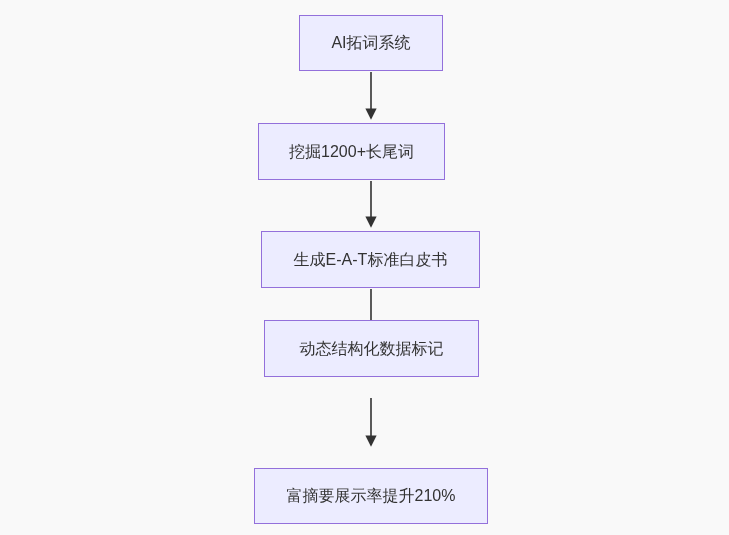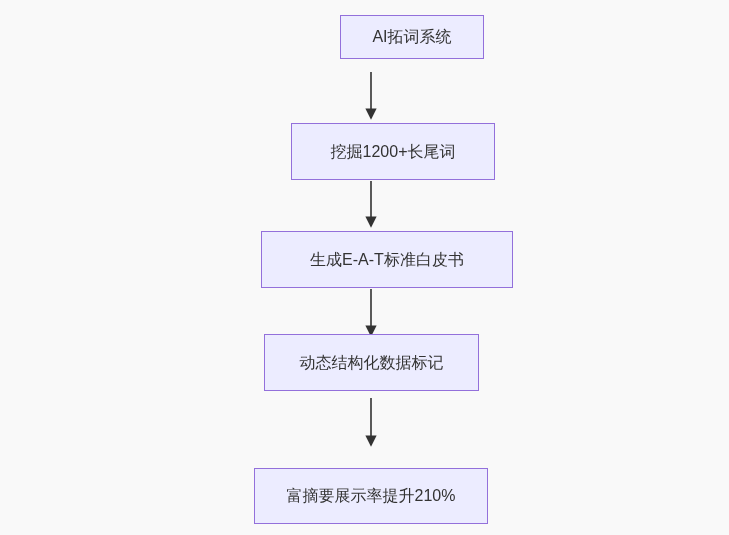--- a/index.html
+++ b/index.html
@@ -29,24 +29,24 @@
     box-sizing:border-box;
     display:flex;align-items:center;justify-content:center;
     background:var(--node-fill);
     border:1px solid var(--node-border);
     color:var(--text);
     font-size:16px;
     line-height:1;
     white-space:nowrap;
     text-align:center;
   }
-  #node-1{left:299px;top:15px;width:144px;height:44px;margin-left:41px;}
-  #node-2{left:291px;top:123px;width:204px;height:57px;align-items:center;}
-  #node-3{left:261px;top:231px;width:252px;height:57px;}
-  #node-4{left:264px;top:334px;width:215px;height:57px;}
+  #node-1{left:299px;top:15px;width:144px;height:56px;}
+  #node-2{left:258px;top:123px;width:187px;height:57px;align-items:center;}
+  #node-3{left:261px;top:231px;width:219px;height:57px;}
+  #node-4{left:264px;top:320px;width:215px;height:57px;}
   #node-5{left:254px;top:468px;width:234px;height:56px;}
 </style>
 </head>
 <body>
 
 <div class="canvas">
 
   <svg class="edges" width="729" height="535" viewBox="0 0 729 535">
     <defs>
       <marker id="arrowhead" viewBox="0 0 10 10" refX="8.5" refY="5" markerWidth="7" markerHeight="7" orient="auto-start-reverse">

